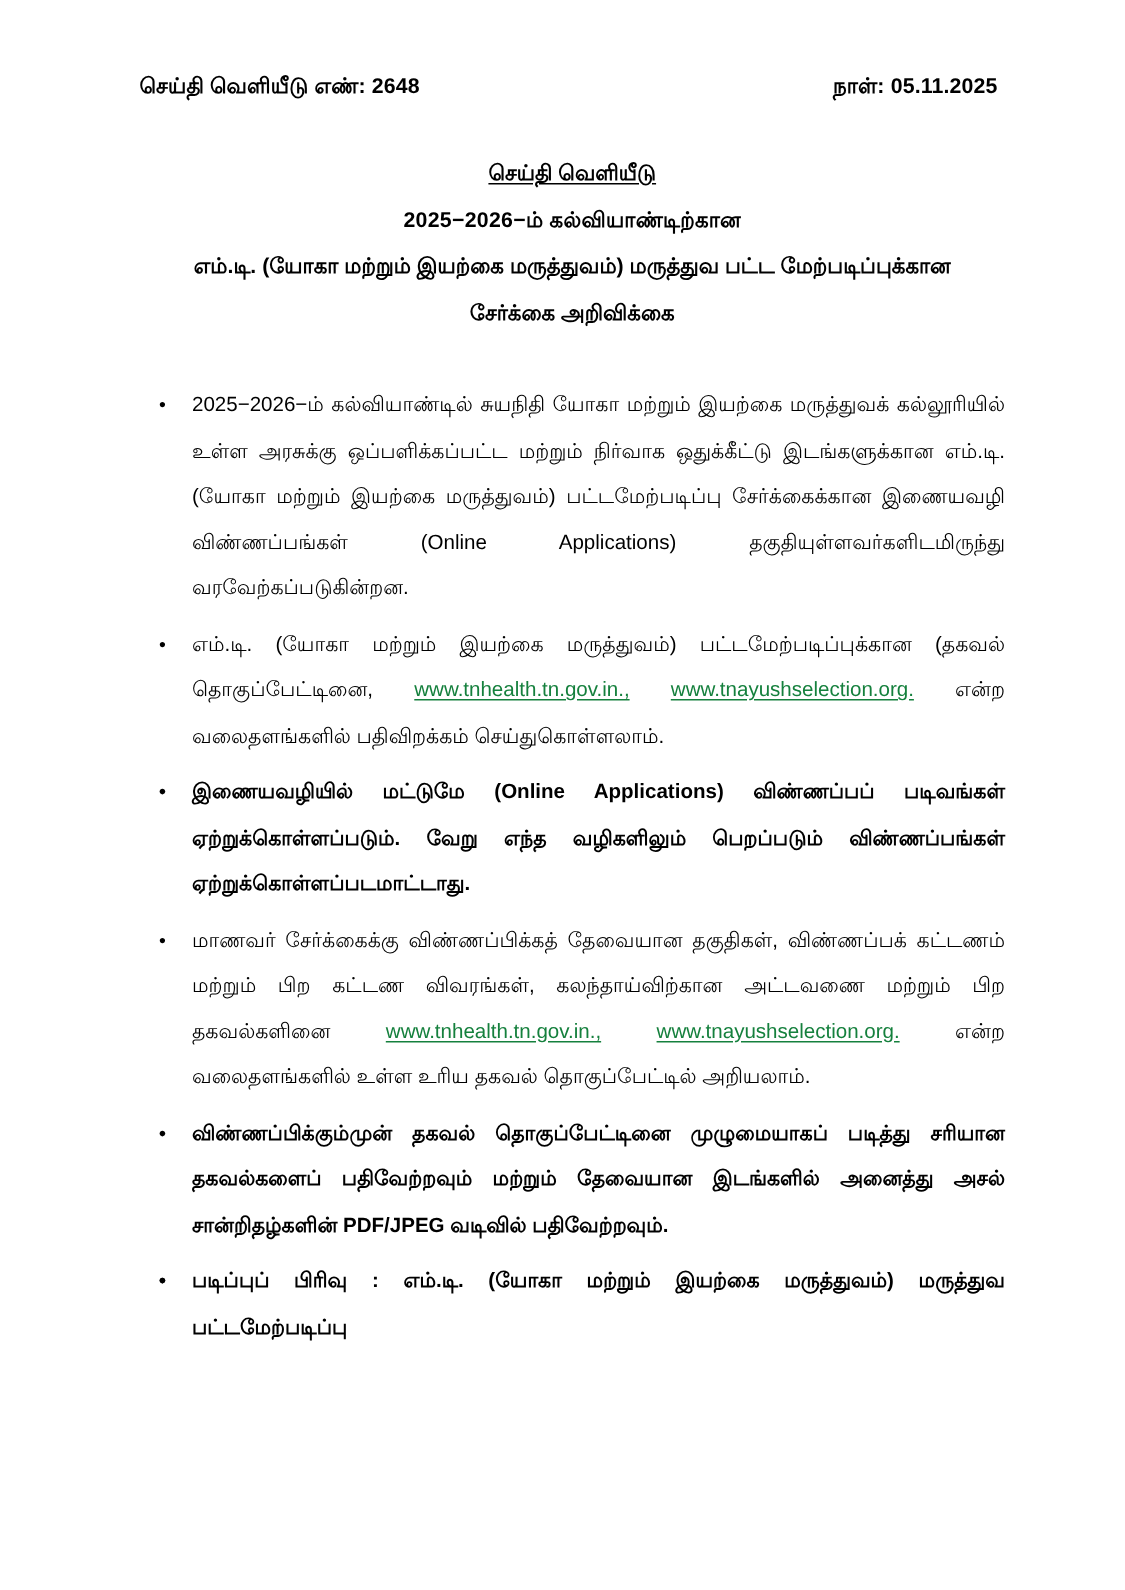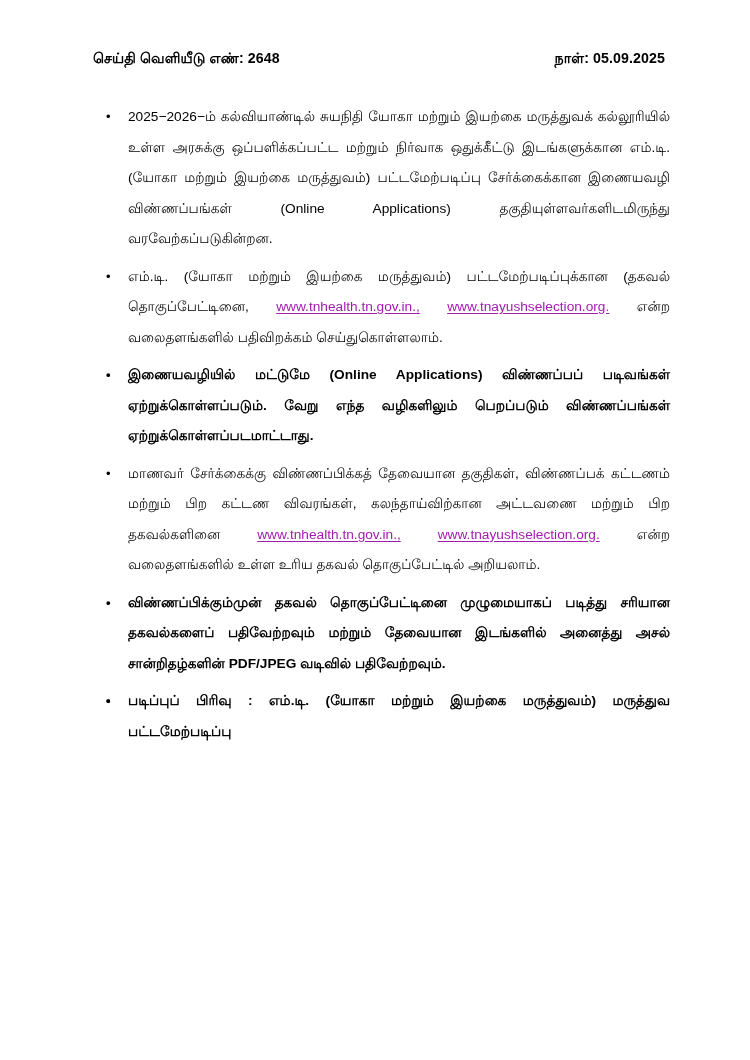--- a/index.html
+++ b/index.html
@@ -84,38 +84,44 @@
   ul.bullets > li .bullet-dot {
     position: absolute;
     left: 13px;
     top: 0;
     font-size: 13px;
     line-height: 30.5px;
   }
   .p-bold { font-weight: bold; }
   a.doclink,
   .doclink {
-    color: #a21caf;
+    color: #15803d;
     text-decoration: underline;
     text-underline-offset: 2px;
     white-space: nowrap;
   }
   .seg { }
 </style>
 </head>
 <body>
 
 <div class="page">
   <div class="sheet">
 
     <div class="doc-header">
       <span class="release-no">செய்தி வெளியீடு எண்: 2648</span>
-      <span class="release-date">நாள்: 05.09.2025</span>
+      <span class="release-date">நாள்: 05.11.2025</span>
     </div>
 
+    <div class="title-block">
+      <div class="t-line t-underline">செய்தி வெளியீடு</div>
+      <div class="t-line t-year">2025−2026−ம் கல்வியாண்டிற்கான</div>
+      <div class="t-line">எம்.டி. (யோகா மற்றும் இயற்கை மருத்துவம்) மருத்துவ பட்ட மேற்படிப்புக்கான</div>
+      <div class="t-line">சேர்க்கை அறிவிக்கை</div>
+    </div>
 
     <ul class="bullets" id="bullet-list">
         <li><span class="bullet-dot">•</span><span class="seg">2025−2026−ம் கல்வியாண்டில் சுயநிதி யோகா மற்றும் இயற்கை மருத்துவக் கல்லூரியில் உள்ள அரசுக்கு ஒப்பளிக்கப்பட்ட மற்றும் நிர்வாக ஒதுக்கீட்டு இடங்களுக்கான எம்.டி. (யோகா மற்றும் இயற்கை மருத்துவம்) பட்டமேற்படிப்பு சேர்க்கைக்கான இணையவழி விண்ணப்பங்கள் (Online Applications) தகுதியுள்ளவர்களிடமிருந்து வரவேற்கப்படுகின்றன.</span> </li>
         <li><span class="bullet-dot">•</span><span class="seg">எம்.டி. (யோகா மற்றும் இயற்கை மருத்துவம்) பட்டமேற்படிப்புக்கான (தகவல் தொகுப்பேட்டினை,</span> <a class="doclink" href="#">www.tnhealth.tn.gov.in.,</a> <a class="doclink" href="#">www.tnayushselection.org.</a> <span class="seg">என்ற வலைதளங்களில் பதிவிறக்கம் செய்துகொள்ளலாம்.</span> </li>
         <li class="p-bold"><span class="bullet-dot">•</span><span class="seg">இணையவழியில் மட்டுமே (Online Applications) விண்ணப்பப் படிவங்கள் ஏற்றுக்கொள்ளப்படும். வேறு எந்த வழிகளிலும் பெறப்படும் விண்ணப்பங்கள் ஏற்றுக்கொள்ளப்படமாட்டாது.</span> </li>
         <li><span class="bullet-dot">•</span><span class="seg">மாணவர் சேர்க்கைக்கு விண்ணப்பிக்கத் தேவையான தகுதிகள், விண்ணப்பக் கட்டணம் மற்றும் பிற கட்டண விவரங்கள், கலந்தாய்விற்கான அட்டவணை மற்றும் பிற தகவல்களினை</span> <a class="doclink" href="#">www.tnhealth.tn.gov.in.,</a> <a class="doclink" href="#">www.tnayushselection.org.</a> <span class="seg">என்ற வலைதளங்களில் உள்ள உரிய தகவல் தொகுப்பேட்டில் அறியலாம்.</span> </li>
         <li class="p-bold"><span class="bullet-dot">•</span><span class="seg">விண்ணப்பிக்கும்முன் தகவல் தொகுப்பேட்டினை முழுமையாகப் படித்து சரியான தகவல்களைப் பதிவேற்றவும் மற்றும் தேவையான இடங்களில் அனைத்து அசல் சான்றிதழ்களின் PDF/JPEG வடிவில் பதிவேற்றவும்.</span> </li>
         <li class="p-bold"><span class="bullet-dot">•</span> </li>
         <li class="p-bold"><span class="bullet-dot">•</span><span class="seg">படிப்புப் பிரிவு : எம்.டி. (யோகா மற்றும் இயற்கை மருத்துவம்) மருத்துவ பட்டமேற்படிப்பு</span> </li>
       </ul>

